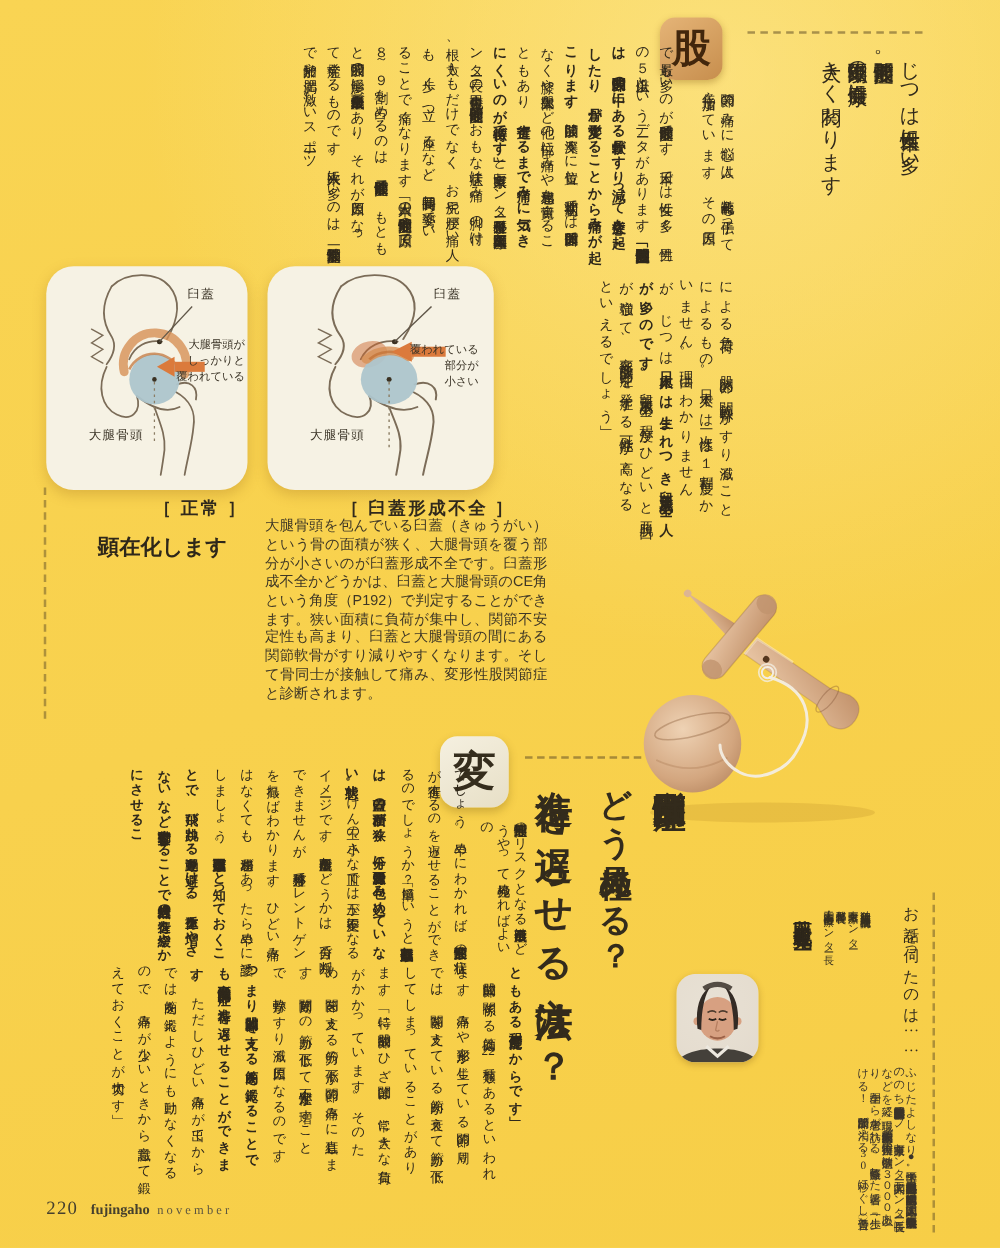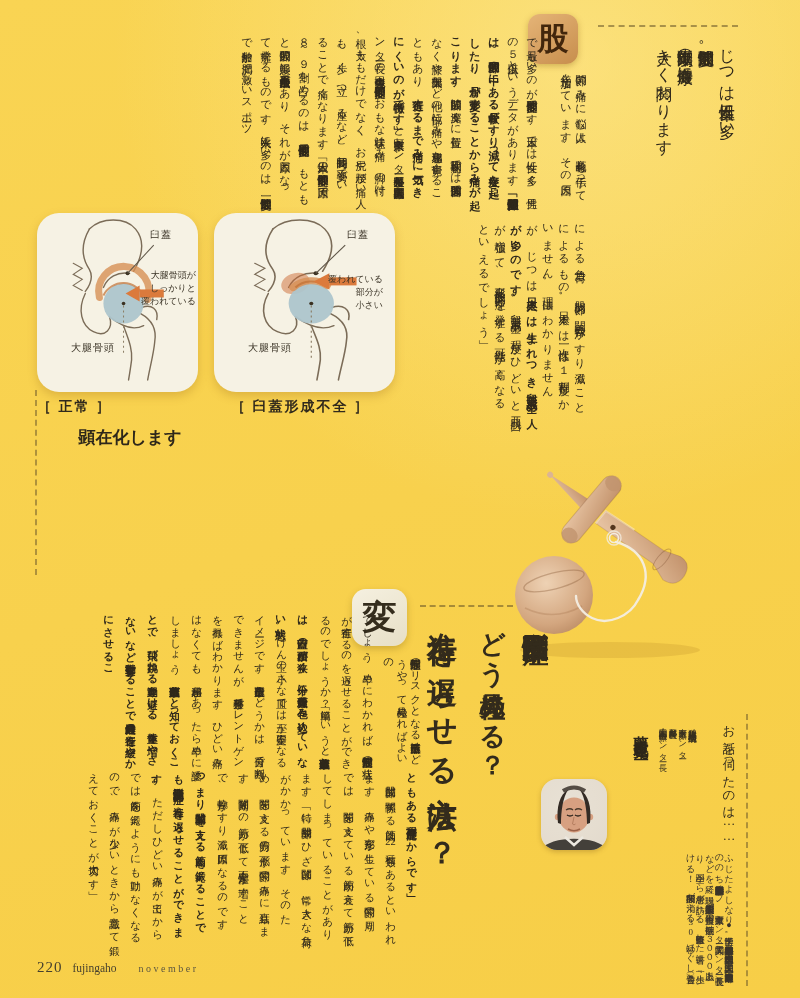--- a/index.html
+++ b/index.html
@@ -37,40 +37,40 @@
   .card{position:absolute;background:#f6f2e4;border-radius:22px;box-shadow:0 4px 10px rgba(150,100,25,.28)}
   #card-normal{left:37px;top:213px;width:161px;height:179px}
   #card-dysplasia{left:214px;top:213px;width:181px;height:179px}
   .card svg{position:absolute;inset:0;width:100%;height:100%}
   .lbl{position:absolute;font-family:"Liberation Sans","DejaVu Sans",sans-serif;color:#3a3326}
   .lbl-socket{top:15px;right:26px;font-size:10px;letter-spacing:1px}
   .lbl-side{font-size:9px;line-height:13px;text-align:right}
   #card-normal .lbl-side{top:56px;right:2px;width:64px}
   #card-dysplasia .lbl-side{top:60px;right:12px;width:64px}
   .lbl-head{top:128px;left:34px;font-size:10px;letter-spacing:1px}
-  .cap{position:absolute;text-align:left;font-size:14px;letter-spacing:2px;color:#30291c;font-weight:600}
+  .cap{position:absolute;text-align:right;font-size:14px;letter-spacing:2px;color:#30291c;font-weight:600}
   #cap-normal{left:37px;top:398px;width:161px}
   #cap-dysplasia{left:231px;top:398px;width:181px}
   #side-note{position:absolute;left:46px;top:424px;width:168px;text-align:center;
              font-size:17px;font-weight:700;line-height:27px;color:#2e271a}
   #side-note rt{font-size:7px;font-weight:400;letter-spacing:1px}
   #explainer{position:absolute;left:212px;top:414px;width:226px;
              font-family:"Liberation Sans","DejaVu Sans",sans-serif;
              font-size:11.5px;line-height:14.9px;color:#3e3726;text-align:justify}
   #kendama{position:absolute;left:490px;top:448px;width:256px;height:226px}
   #profile-heading{right:63px;top:716px;height:170px;font-size:12.5px;letter-spacing:1.5px;color:#332c1e}
   #affiliation{right:103px;top:722px;height:134px;font-size:8.5px;line-height:9.8px;letter-spacing:.5px;color:#362f20}
   #doctor-name{right:150px;top:724px;height:104px;font-size:15px;letter-spacing:2px;font-weight:600;color:#2d261a}
   #doctor-photo{position:absolute;left:541px;top:779px;width:66px;height:71px;border-radius:16px;
                 overflow:hidden;box-shadow:0 2px 5px rgba(120,80,20,.3)}
   #bio{right:67px;top:848px;height:128px;font-size:9px;line-height:9.6px;color:#3b342a}
   #footer{position:absolute;left:37px;top:958px;color:#46402e}
   #footer .pg{font-size:15px;letter-spacing:1px}
-  #footer .mag{font-size:11.5px;font-weight:400;margin-left:10px}
-  #footer .mon{font-size:10px;margin-left:22px;letter-spacing:2.5px;color:#5c5640}
+  #footer .mag{font-size:11.5px;font-weight:700;margin-left:10px}
+  #footer .mon{font-size:10px;margin-left:6px;letter-spacing:2.5px;color:#5c5640}
 </style>
 </head>
 <body>
 
 <div id="page">
 
   <div id="dash1" class="dash-h"></div>
   <div id="hl1" class="v">じつは日本女性に多い<br>変形性股関節症。<br>更年期以降の健康寿命に<br>大きく関わります</div>
   <div id="badge-hip" class="badge">股</div>
 
@@ -140,20 +140,21 @@
     <div class="lbl lbl-head">大腿骨頭</div>
   </div>
   <div id="cap-dysplasia" class="cap">［ 臼蓋形成不全 ］</div>
 
   <div id="dash3" class="dash-v"></div>
 
   <div id="side-note">
     <div class="sn-line">顕在化します</div>
   </div>
 
+  <div id="explainer">大腿骨頭を包んでいる臼蓋（きゅうがい）という骨の面積が狭く、大腿骨頭を覆う部分が小さいのが臼蓋形成不全です。臼蓋形成不全かどうかは、臼蓋と大腿骨頭のCE角という角度（P192）で判定することができます。狭い面積に負荷が集中し、関節不安定性も高まり、臼蓋と大腿骨頭の間にある関節軟骨がすり減りやすくなります。そして骨同士が接触して痛み、変形性股関節症と診断されます。</div>
 
   <svg id="kendama" viewBox="0 0 256 226">
     <defs>
       <linearGradient id="gWoodA" x1="0" y1="0" x2="1" y2="1">
         <stop offset="0" stop-color="#e8c5a4"></stop>
           <stop offset="1" stop-color="#c2916a"></stop>
       </linearGradient>
       <radialGradient id="gBall" cx="0.4" cy="0.35" r="0.75">
         <stop offset="0" stop-color="#eed2b4"></stop>
           <stop offset="0.7" stop-color="#d3a67f"></stop>

